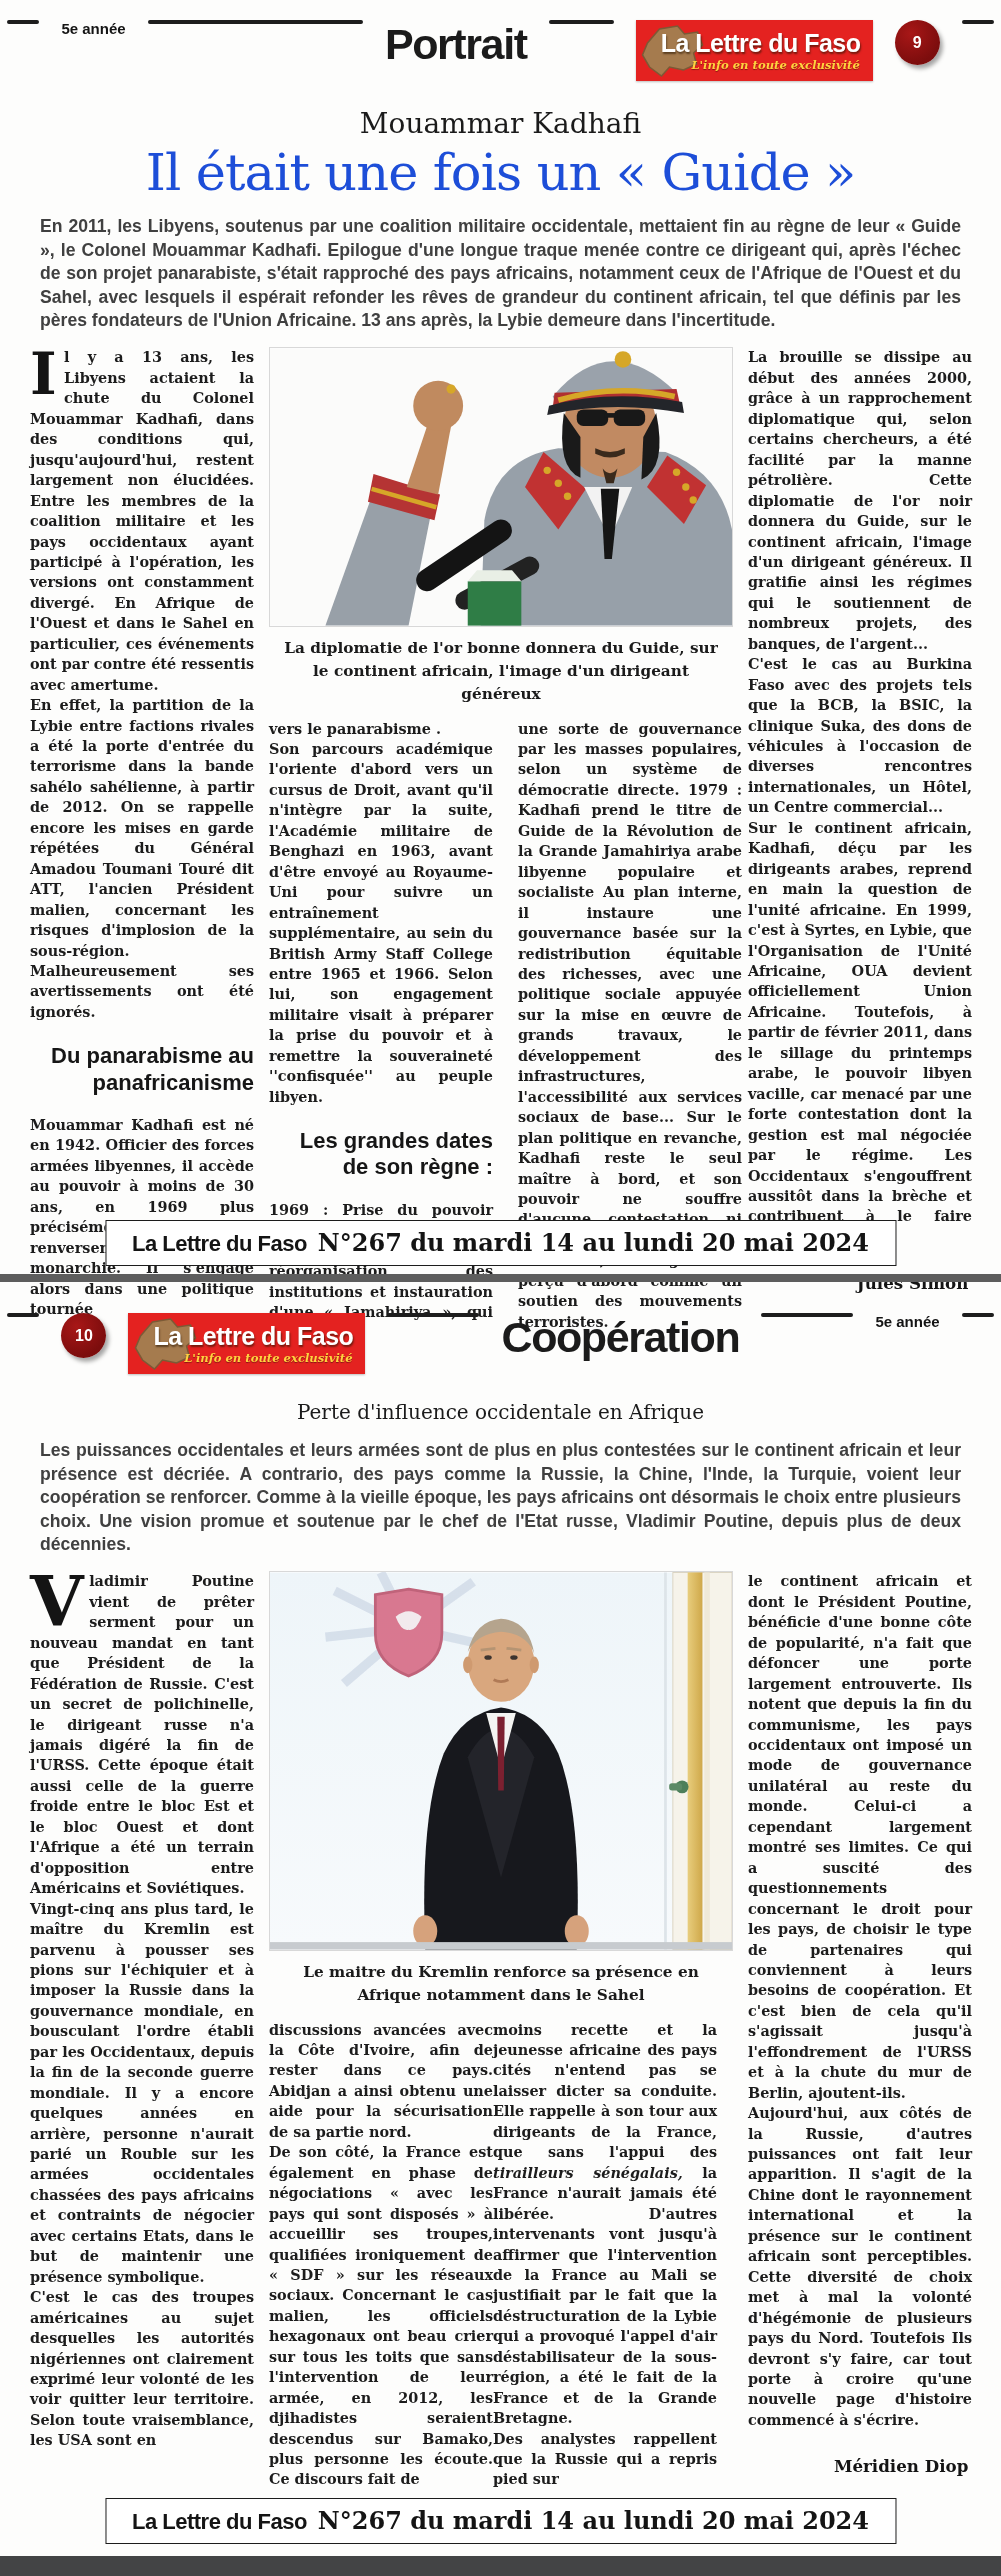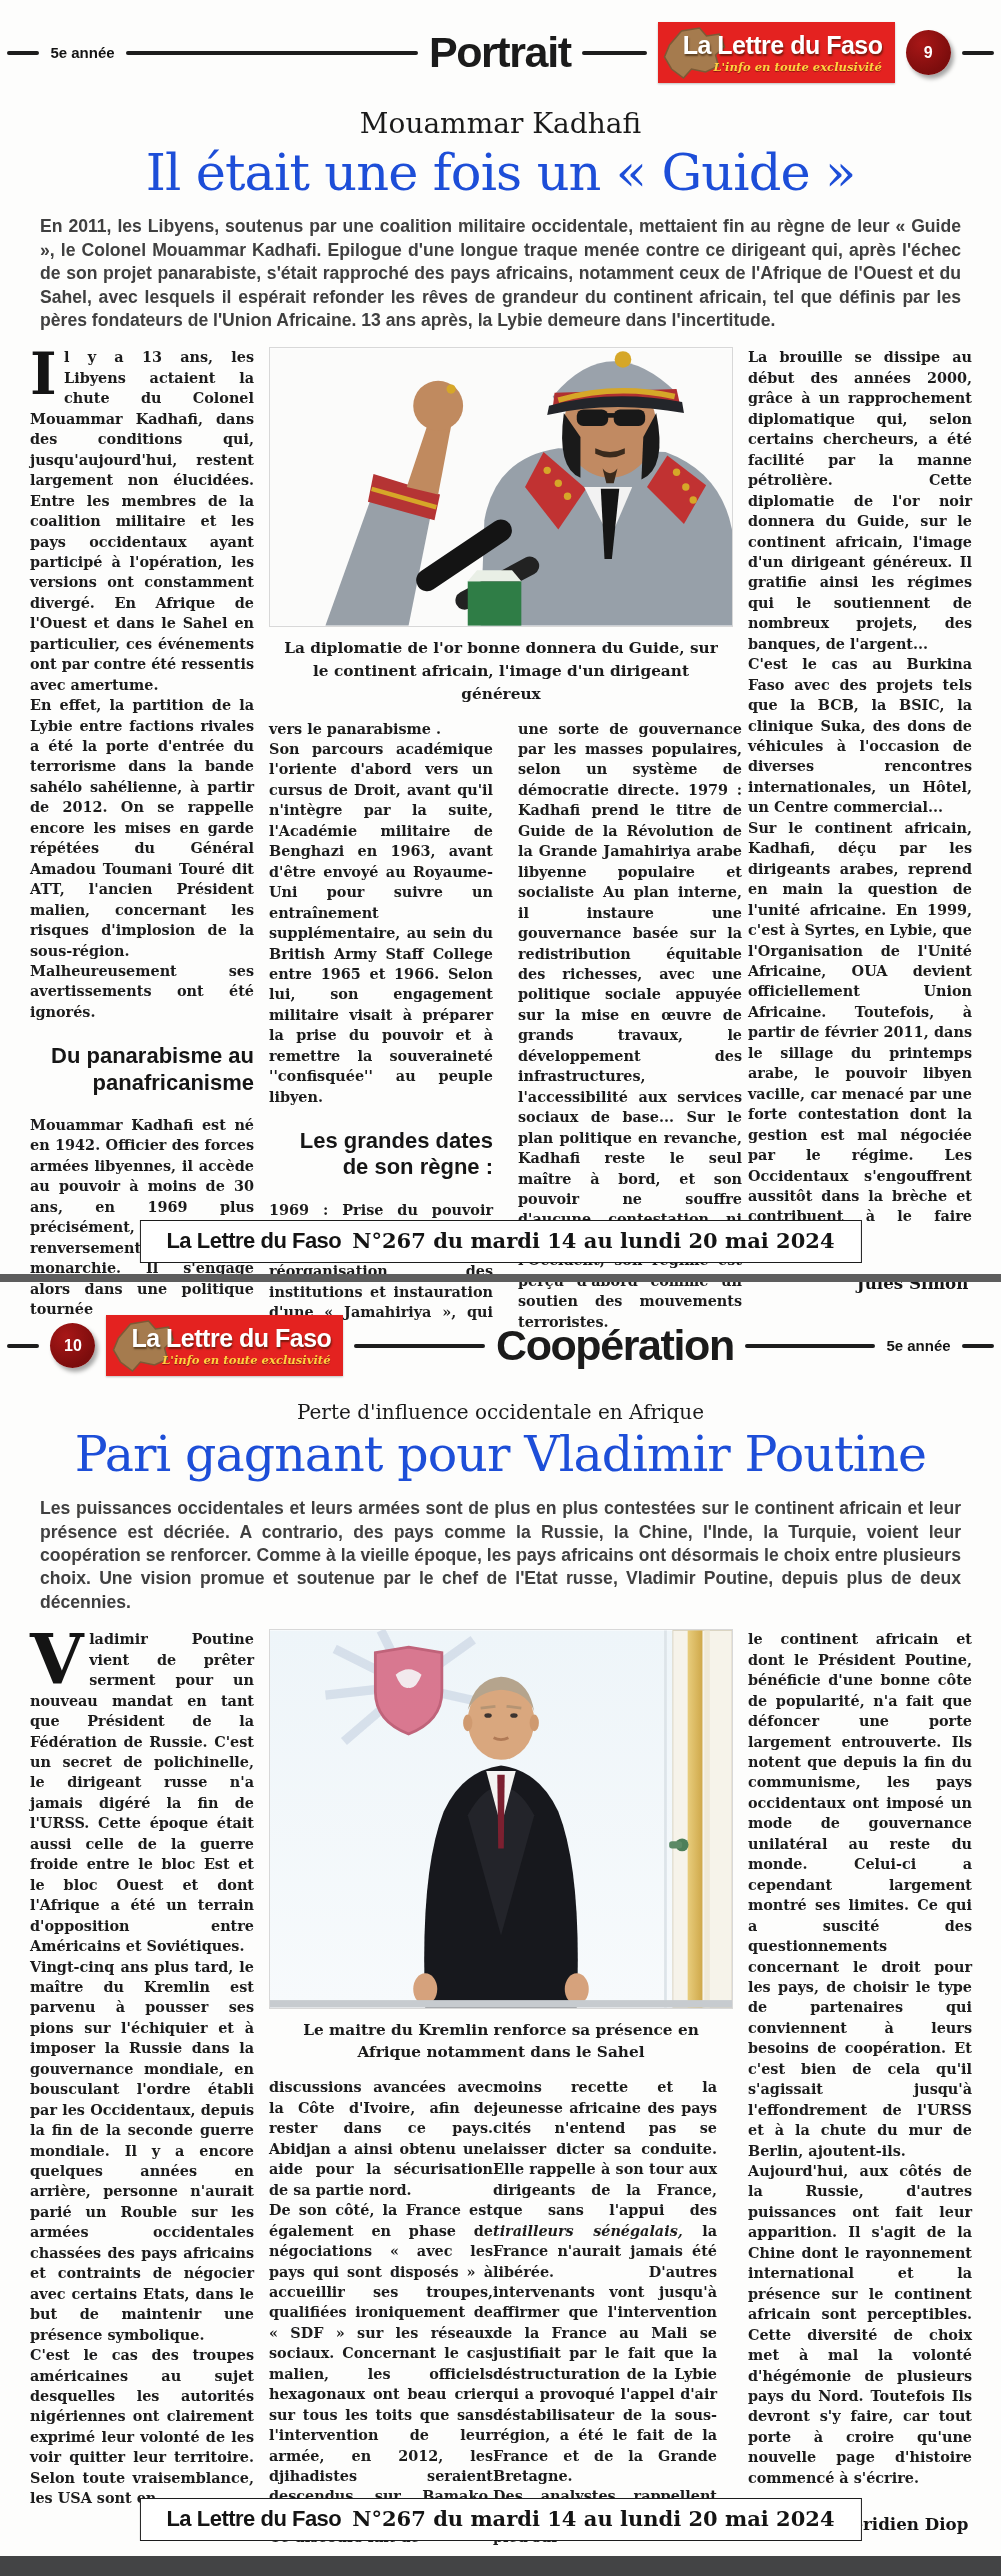--- a/index.html
+++ b/index.html
@@ -4,21 +4,21 @@
 <style>
   *{margin:0;padding:0;box-sizing:border-box}
   html,body{background:#ffffff}
   body{width:1001px;font-family:"DejaVu Serif",serif;color:#141414}
   .sheet{position:relative;width:1001px;height:2576px;background:#fdfdfc;overflow:hidden}
   .page{position:absolute;left:0;width:1001px}
   #page1{top:0;height:1293px}
   #page2{top:1293px;height:1283px}
 
   
-  .hdr{display:flex;align-items:center;gap:11px;padding:0 7.4px;margin-top:20.4px;height:65px}
+  .hdr{display:flex;gap:22px;padding:0 7.4px;margin-top:20.4px;height:65px}
   .rule{height:3.7px;background:#1d1d1d;border-radius:1.9px}
   .rule.grow{flex:1}
   .rule.s{width:32px}
   .rule.m{width:65px}
   .hdr-year{font-family:"Liberation Sans",sans-serif;font-weight:bold;font-size:15px;white-space:nowrap}
   .hdr-section{font-family:"Liberation Sans",sans-serif;font-weight:bold;font-size:43px;letter-spacing:-1.4px;white-space:nowrap;color:#1b1b1b}
   .logo{position:relative;width:237px;height:61px;background:#e42220;display:flex;flex-direction:column;align-items:center;justify-content:center;flex-shrink:0;box-shadow:0 0.9px 1.9px rgba(0,0,0,.25)}
   .logo-map{position:absolute;left:3.7px;top:2.8px;width:67px;height:56px;z-index:1}
   .logo-title{position:relative;z-index:2;font-family:"Liberation Sans",sans-serif;font-weight:bold;color:#ffffff;font-size:25px;letter-spacing:-0.5px;text-shadow:0.9px 1.9px 1.9px rgba(40,20,0,.6);white-space:nowrap;margin-left:13px}
   .logo-tag{position:relative;z-index:2;font-style:italic;font-weight:bold;color:#ffd23f;font-size:11.6px;margin-left:43px;text-shadow:0 0.9px 0.9px rgba(0,0,0,.4)}
@@ -44,21 +44,21 @@
   .photo{width:464px;background:#fff;border:0.9px solid #d8d8d8}
   .photo svg{display:block}
   .italic{font-style:italic}
 
   
   .footer{position:absolute;left:50%;transform:translateX(-50%);display:flex;justify-content:center}
   #page1 .footer{top:1220px}
   #page2 .footer{top:1205px}
   .fbox{border:1.9px solid #1c1c1c;background:#fff;padding:7.4px 26px;white-space:nowrap;display:flex;align-items:baseline;gap:11px}
   .fbrand{font-family:"Liberation Sans",sans-serif;font-weight:bold;font-size:22px;letter-spacing:-0.5px}
-  .fissue{font-weight:bold;font-size:21px}
+  .fissue{font-weight:bold;font-size:24px}
   .pagebreak{position:absolute;top:1274px;left:0;width:100%;height:8.3px;background:#5d5d5d}
   .bottombar{position:absolute;bottom:0;left:0;width:100%;height:20.4px;background:#434445}
 </style>
 </head>
 <body>
 
 <div class="sheet">
 
   <section class="page" id="page1">
 
@@ -186,21 +186,20 @@
         <div class="logo-tag">L'info en toute exclusivité</div>
       </div>
       <div class="rule grow"></div>
       <div class="hdr-section">Coopération</div>
       <div class="rule grow"></div>
       <div class="hdr-year">5e année</div>
       <div class="rule s"></div>
     </div>
 
     <div class="kicker kicker2">Perte d'influence occidentale en Afrique</div>
-    <h1 class="headline headline2">Pari gagnant pour Vladimir Poutine</h1>
     <p class="lede">Les puissances occidentales et leurs armées sont de plus en plus contestées sur le continent africain et leur présence est décriée. A contrario, des pays comme la Russie, la Chine, l'Inde, la Turquie, voient leur coopération se renforcer. Comme à la vieille époque, les pays africains ont désormais le choix entre plusieurs choix. Une vision promue et soutenue par le chef de l'Etat russe, Vladimir Poutine, depuis plus de deux décennies.</p>
 
     <div class="cols">
 
       <div class="col btxt">
         <p><span class="dropcap v">V</span><span>ladimir Poutine vient de prêter serment pour un nouveau mandat en tant que Président de la Fédération de Russie. C'est un secret de polichinelle, le dirigeant russe n'a jamais digéré la fin de l'URSS. Cette époque était aussi celle de la guerre froide entre le bloc Est et le bloc Ouest et dont l'Afrique a été un terrain d'opposition entre Américains et Soviétiques.</span></p>
         <p>Vingt-cinq ans plus tard, le maître du Kremlin est parvenu à pousser ses pions sur l'échiquier et à imposer la Russie dans la gouvernance mondiale, en bousculant l'ordre établi par les Occidentaux, depuis la fin de la seconde guerre mondiale. Il y a encore quelques années en arrière, personne n'aurait parié un Rouble sur les armées occidentales chassées des pays africains et contraints de négocier avec certains Etats, dans le but de maintenir une présence symbolique.</p>
         <p>C'est le cas des troupes américaines au sujet desquelles les autorités nigériennes ont clairement exprimé leur volonté de les voir quitter leur territoire. Selon toute vraisemblance, les USA sont en</p>
       </div>
 

